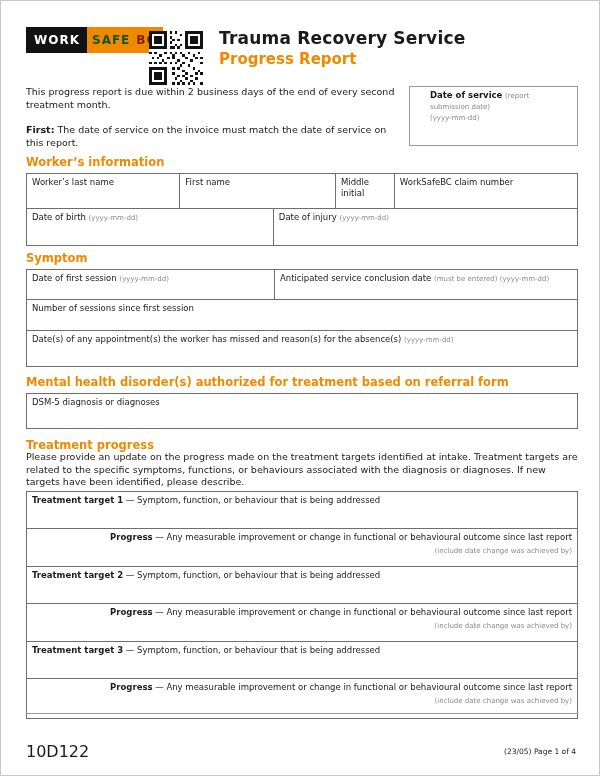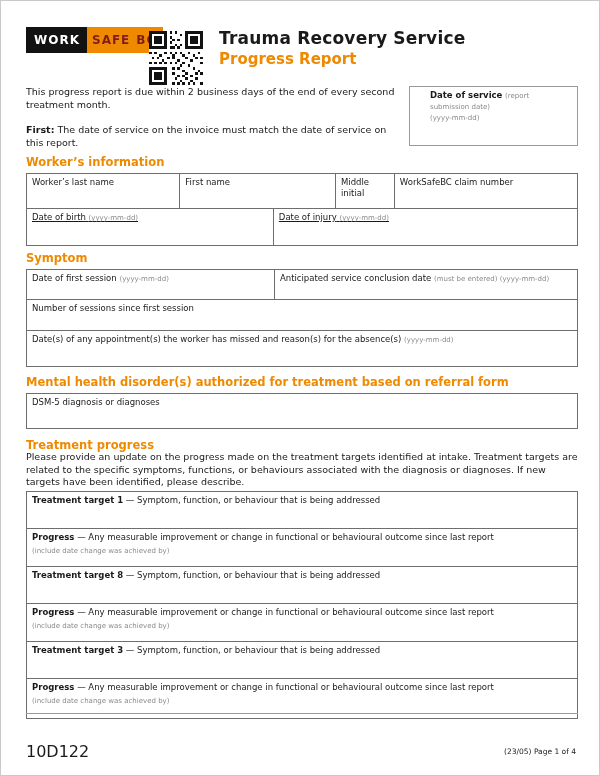--- a/index.html
+++ b/index.html
@@ -6,52 +6,52 @@
   .page {
     position:relative; width:600px; height:776px; background:#ffffff;
     border:1px solid #c9c9c9; box-sizing:border-box;
     font-family:"DejaVu Sans", sans-serif; color:#1a1a1a;
     overflow:hidden;
   }
   
   .logo { position:absolute; left:25px; top:26px; height:26px; display:flex; font-weight:bold; font-size:12px; line-height:26px; }
   .logo-work { background:#121212; color:#ffffff; padding:0 7px 0 8px; letter-spacing:1px; }
   .logo-safebc { background:var(--accent,#ef8a00); padding:0 7px 0 5px; letter-spacing:1px; }
-  .logo-safe { color:#7f1d1d; }
+  .logo-safe { color:#14532d; }
   .logo-bc { color:#7f1d1d; margin-left:6px; }
   .qr { position:absolute; left:148px; top:30px; width:54px; height:54px; }
   .title { position:absolute; left:218px; top:27px; font-size:17px; font-weight:bold; letter-spacing:0.2px; }
   .subtitle { position:absolute; left:218px; top:49px; font-size:15px; font-weight:bold; color:var(--accent,#ef8a00); }
   
   .intro { position:absolute; left:25px; top:84px; width:374px; font-size:9.5px; line-height:1.38; }
   .intro p { margin:0 0 12px 0; }
   .dos-box { position:absolute; left:408px; top:85px; width:169px; height:60px; border:1px solid #9a9a9a; box-sizing:border-box; padding:3px 20px; font-size:8.5px; line-height:1.3; }
   .b { font-weight:bold; }
   .hint { color:#8a8a8a; font-size:7px; }
   
   .sec { position:absolute; left:25px; margin:0; color:var(--accent,#ef8a00); font-size:11.5px; font-weight:bold; }
   
   .tbl { position:absolute; left:25px; width:552px; border:1px solid #6e6e6e; box-sizing:border-box; }
   .trow { display:flex; }
   .trow + .trow { border-top:1px solid #6e6e6e; }
   .cell { box-sizing:border-box; padding:3px 5px; font-size:8.5px; line-height:1.3; }
   .cell + .cell { border-left:1px solid #6e6e6e; }
   .worker-tbl { top:172px; }
   .worker-r1 { height:34px; }
-  .worker-r2 { height:36px;text-decoration:underline; }
+  .worker-r2 { height:36px; }
   .sessions-tbl { top:268px; }
   .sess-r1 { height:29px; }
   .sess-r2 { height:30px; }
   .sess-r3 { height:35px; }
   .mental-tbl { top:392px; }
   .mental-r { height:34px; }
   .treat-intro { position:absolute; left:25px; top:450px; width:552px; font-size:9.5px; line-height:1.32; margin:0; }
   .treat-tbl { top:490px; }
   .row-target { height:36px; }
-  .row-progress { height:37px; }
+  .row-progress { height:37px;text-align:right; }
   .row-progress .hint { display:block; margin-top:4px; }
   
   .foot-line { position:absolute; left:25px; top:712px; width:552px; border-top:1px solid #9a9a9a; }
   .form-number { position:absolute; left:25px; top:741px; font-size:16px; }
   .page-info { position:absolute; right:23px; top:746px; font-size:7.5px; }
 </style>
 </head>
 <body>
 
 <div class="page">
@@ -130,21 +130,21 @@
   <p class="treat-intro">Please provide an update on the progress made on the treatment targets identified at intake. Treatment targets are related to the specific symptoms, functions, or behaviours associated with the diagnosis or diagnoses. If new targets have been identified, please describe.</p>
 
   <div class="tbl treat-tbl">
     <div class="trow row-target">
       <div class="cell" style="width:100%"><span class="b">Treatment target 1</span> <span>— Symptom, function, or behaviour that is being addressed</span></div>
     </div>
     <div class="trow row-progress">
       <div class="cell" style="width:100%"><span class="b">Progress</span> <span>— Any measurable improvement or change in functional or behavioural outcome since last report</span><span class="hint">(include date change was achieved by)</span></div>
     </div>
     <div class="trow row-target">
-      <div class="cell" style="width:100%"><span class="b">Treatment target 8</span> <span>— Symptom, function, or behaviour that is being addressed</span></div>
+      <div class="cell" style="width:100%"><span class="b">Treatment target 2</span> <span>— Symptom, function, or behaviour that is being addressed</span></div>
     </div>
     <div class="trow row-progress">
       <div class="cell" style="width:100%"><span class="b">Progress</span> <span>— Any measurable improvement or change in functional or behavioural outcome since last report</span><span class="hint">(include date change was achieved by)</span></div>
     </div>
     <div class="trow row-target">
       <div class="cell" style="width:100%"><span class="b">Treatment target 3</span> <span>— Symptom, function, or behaviour that is being addressed</span></div>
     </div>
     <div class="trow row-progress" style="height:39px;">
       <div class="cell" style="width:100%"><span class="b">Progress</span> <span>— Any measurable improvement or change in functional or behavioural outcome since last report</span><span class="hint">(include date change was achieved by)</span></div>
     </div>

